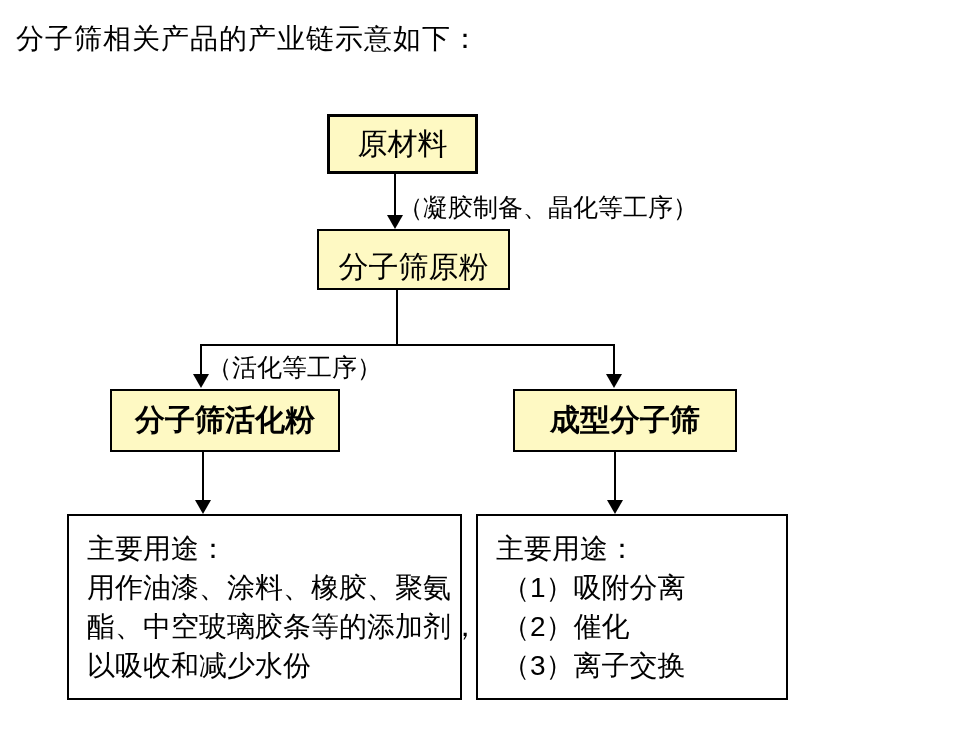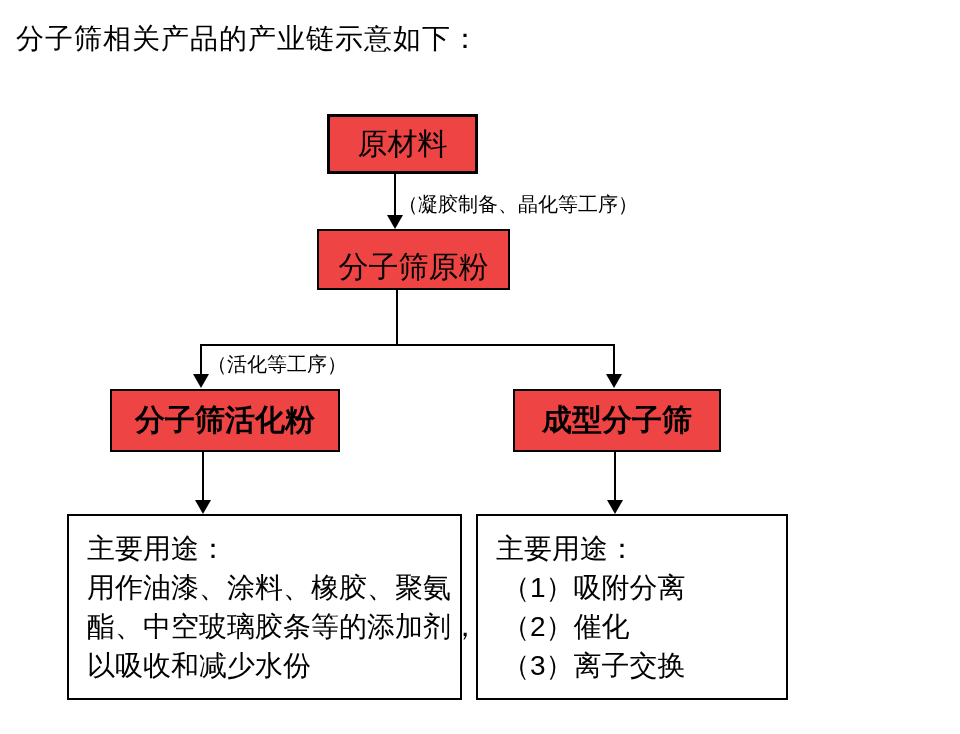--- a/index.html
+++ b/index.html
@@ -23,33 +23,33 @@
     top: 20px;
     font-family: "Liberation Serif", "DejaVu Serif", serif;
     font-size: 28px;
     letter-spacing: 1px;
     white-space: nowrap;
   }
   .box {
     position: absolute;
     box-sizing: border-box;
     border: 2px solid #000000;
-    background: #ef4444;
+    background: #fef9c3;
     display: flex;
     align-items: center;
     justify-content: center;
   }
   .box .box-label {
     font-size: 30px;
     white-space: nowrap;
   }
   .box-raw-material   { left: 327px; top: 114px; width: 151px; height: 60px; border-width: 3px; }
   .box-raw-powder     { left: 317px; top: 229px; width: 193px; height: 61px; align-items: flex-end; }
   .box-activated     { left: 110px; top: 389px; width: 230px; height: 63px; }
-  .box-formed        { left: 513px; top: 389px; width: 208px; height: 63px; }
+  .box-formed        { left: 513px; top: 389px; width: 224px; height: 63px; }
   .box-activated .box-label,
   .box-formed .box-label { font-weight: bold; }
 
   .usage-box {
     position: absolute;
     box-sizing: border-box;
     border: 2px solid #000000;
     background: #ffffff;
     padding: 13px 10px 0 18px;
     font-size: 28px;
@@ -84,21 +84,21 @@
     border-top: 14px solid #000000;
   }
   .arrow-raw-to-powder  { left: 387px; top: 215px; }
   .arrow-branch-left    { left: 193px; top: 374px; }
   .arrow-branch-right   { left: 606px; top: 374px; }
   .arrow-activated-down { left: 195px; top: 500px; }
   .arrow-formed-down    { left: 607px; top: 500px; }
 
   .edge-label {
     position: absolute;
-    font-size: 20px;
+    font-size: 25px;
     white-space: nowrap;
   }
   .label-gel        { left: 398px; top: 191px; }
   .label-activation { left: 207px; top: 351px; }
   .label-ion        { left: 618px; top: 353px; }
 </style>
 </head>
 <body>
 
 <div class="stage">

